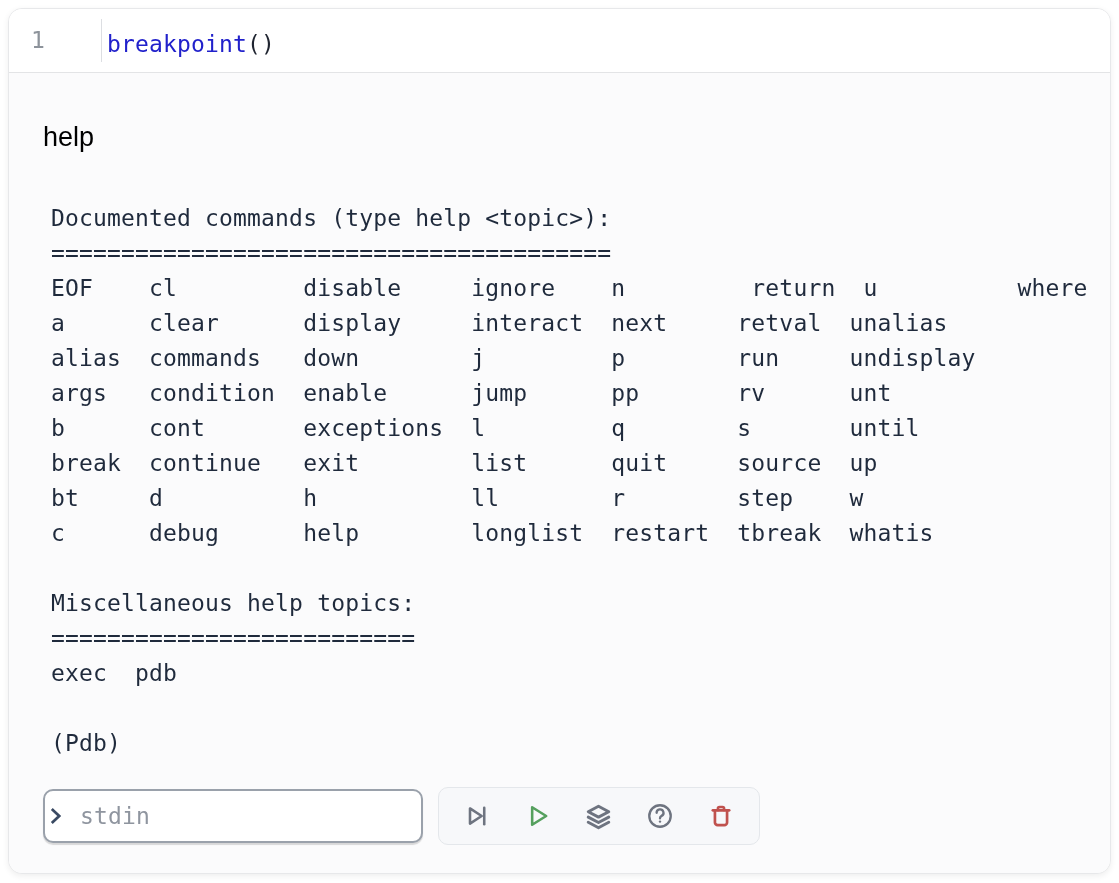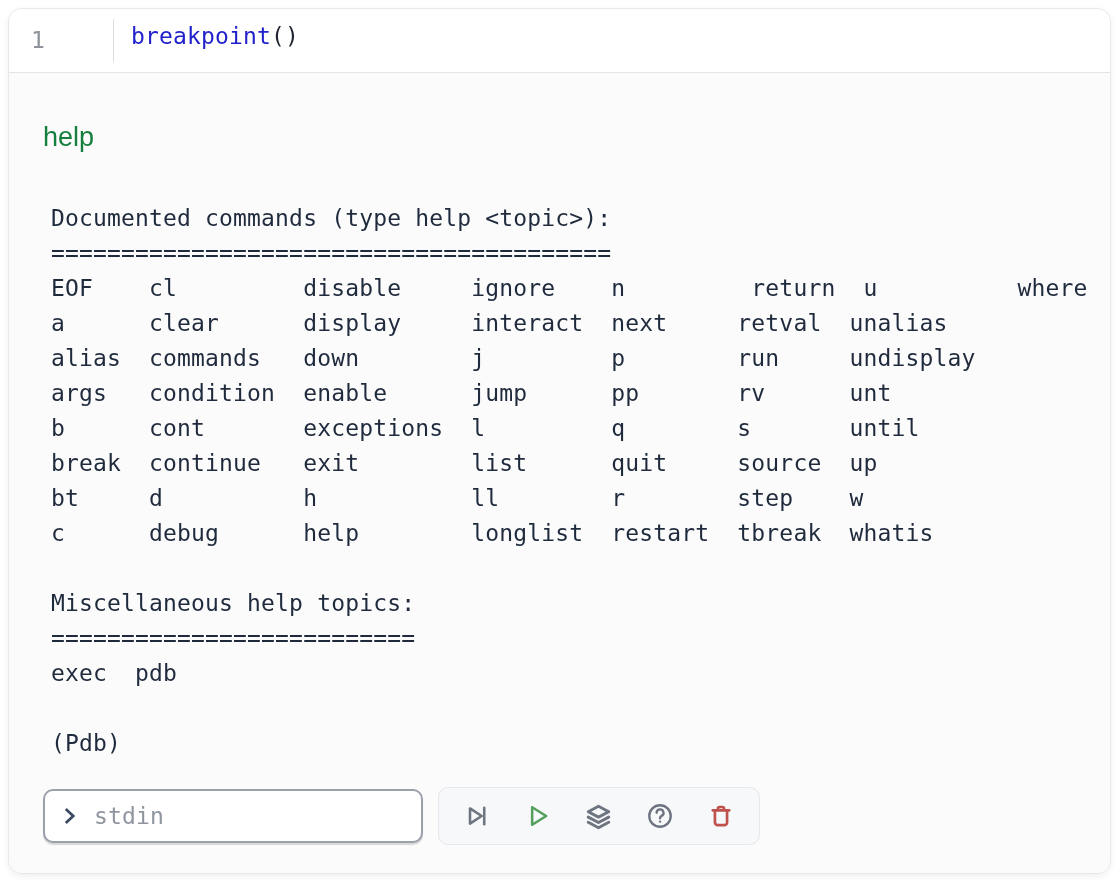--- a/index.html
+++ b/index.html
@@ -23,42 +23,42 @@
     border-bottom: 1px solid #e3e4e6;
   }
   .gutter {
     width: 92px;
     display: flex; align-items: center;
     padding-left: 22px;
     color: #8d939b;
     font: 23px/35px "DejaVu Sans Mono", monospace;
   }
   .code-line {
-    display: flex; align-items: flex-start;
+    display: flex; align-items: flex-end;
     border-left: 1px solid #dcdee2;
-    margin: 10px 12px;
-    padding-left: 17px;
+    margin: 10px 0;
+    padding-left: 5px;
     font: 23px/35px "DejaVu Sans Mono", monospace;
     letter-spacing: 0.16px;
     white-space: pre;
   }
   .tok-func  { color: #2121cb; }
   .tok-punct { color: #1f2430; }
 
   
   .console {
     height: 801px;
     background: #fbfbfc;
     padding: 50px 34px 31px 34px;
   }
   .echo {
     font-family: "Liberation Sans", sans-serif;
     font-size: 27px;
     line-height: 28px;
-    color: #15803d;
+    color: #000000;
     margin: 0 0 50px 0;
   }
   .output-pre {
     margin: 8px;
     font: 23px/35px "DejaVu Sans Mono", monospace;
     letter-spacing: 0.16px;
     color: #1f2a3c;
     white-space: pre;
   }
 
@@ -67,21 +67,21 @@
     margin-top: 26px;
     display: flex; align-items: center;
   }
   .stdin-box {
     width: 380px; height: 54px;
     background: #ffffff;
     border: 2px solid #9aa1ab;
     border-radius: 10px;
     box-shadow: 0 2px 1px rgba(0,0,0,0.14);
     display: flex; align-items: center;
-    padding: 0 14px; gap: 11px;
+    padding: 0 0; gap: 11px;
   }
   .stdin-box svg { flex: 0 0 auto; }
   .stdin-input {
     border: none; outline: none; background: transparent;
     width: 100%;
     font: 23px "DejaVu Sans Mono", monospace;
     letter-spacing: 0.16px;
     color: #1f2a3c;
   }
   .stdin-input::placeholder { color: #8f959f; }

